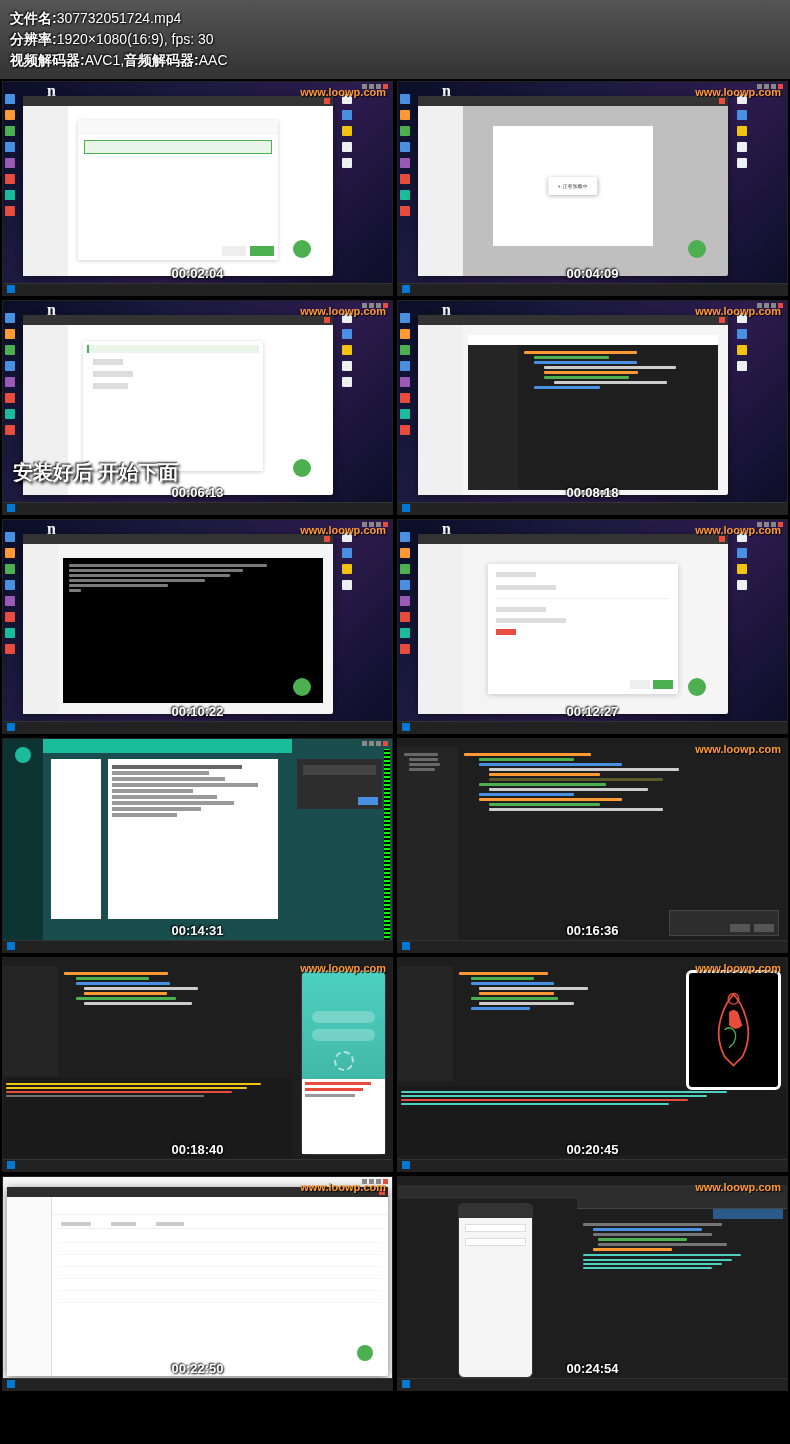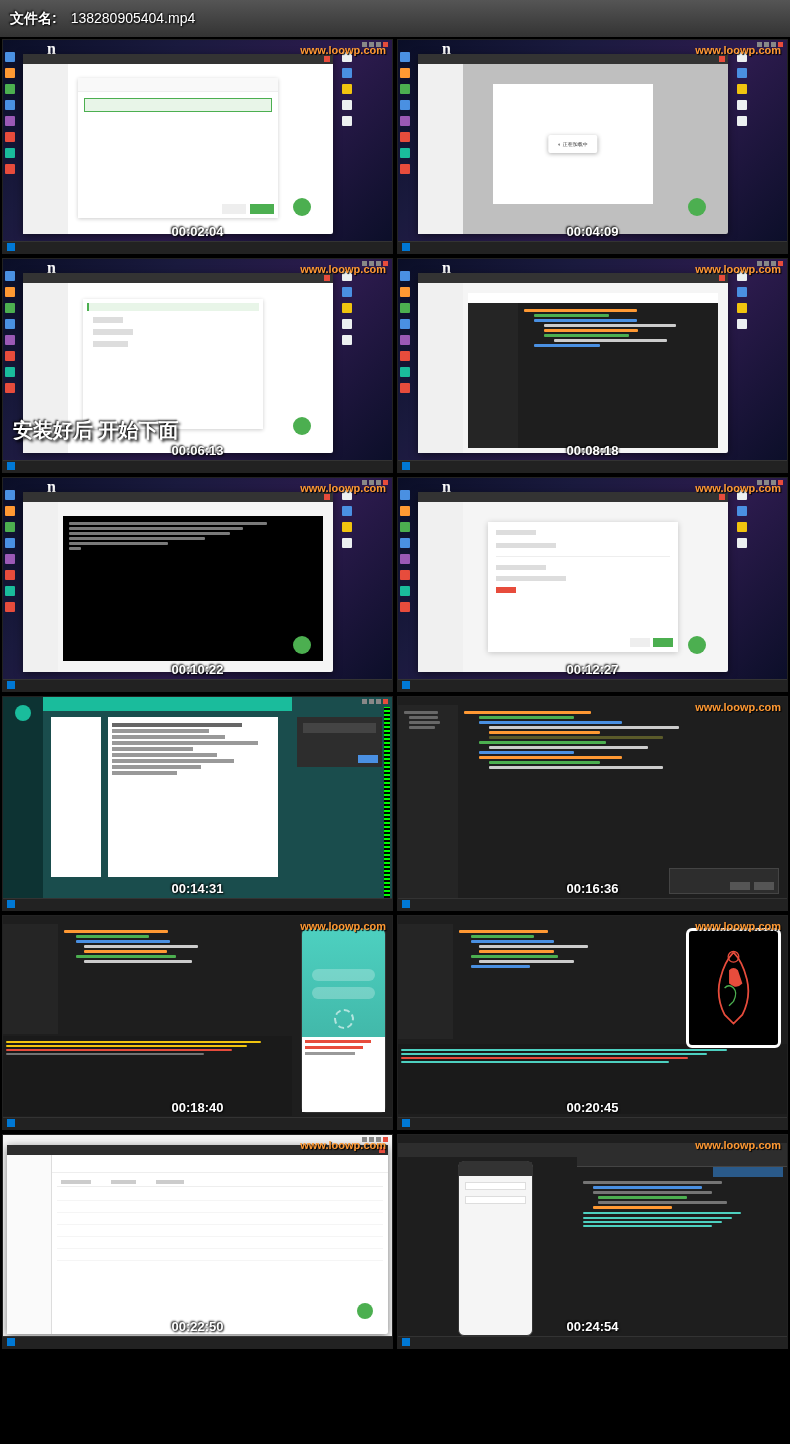--- a/index.html
+++ b/index.html
@@ -9,21 +9,21 @@
   font-family: Arial, sans-serif;
   color: #fff;
 }
 .metadata {
   padding: 8px 10px;
   font-size: 14px;
   line-height: 1.5;
   text-shadow: 1px 1px 2px #000, -1px -1px 2px #000;
   background: linear-gradient(to bottom, #555, #333);
 }
-.metadata-row { display: flex; gap: 14px; }
+.metadata-row { display: flex; gap: 0; }
 .metadata-label { font-weight: bold; }
 .grid {
   display: grid;
   grid-template-columns: 1fr 1fr;
   gap: 4px;
   padding: 2px;
   background: #000;
 }
 .thumb {
   position: relative;
@@ -184,21 +184,31 @@
 }
 .wi { width: 5px; height: 5px; background: #888; }
 .wi.red { background: #e74c3c; }
 </style>
 </head>
 <body>
 
 <div class="metadata">
   <div class="metadata-row">
     <span class="metadata-label">文件名:</span>
-    <span>138280905404.mp4</span>
+    <span>307732051724.mp4</span>
+  </div>
+  <div class="metadata-row">
+    <span class="metadata-label">分辨率:</span>
+    <span>1920×1080(16:9), fps: 30</span>
+  </div>
+  <div class="metadata-row">
+    <span class="metadata-label">视频解码器:</span>
+    <span>AVC1,</span>
+    <span class="metadata-label">音频解码器:</span>
+    <span>AAC</span>
   </div>
 </div>
 
 <div class="grid">
 
   <div class="thumb">
     <div class="thumb-desktop"></div>
     <div class="icon-col">
       <div class="desk-icon di-blue"></div>
         <div class="desk-icon di-orange"></div>

